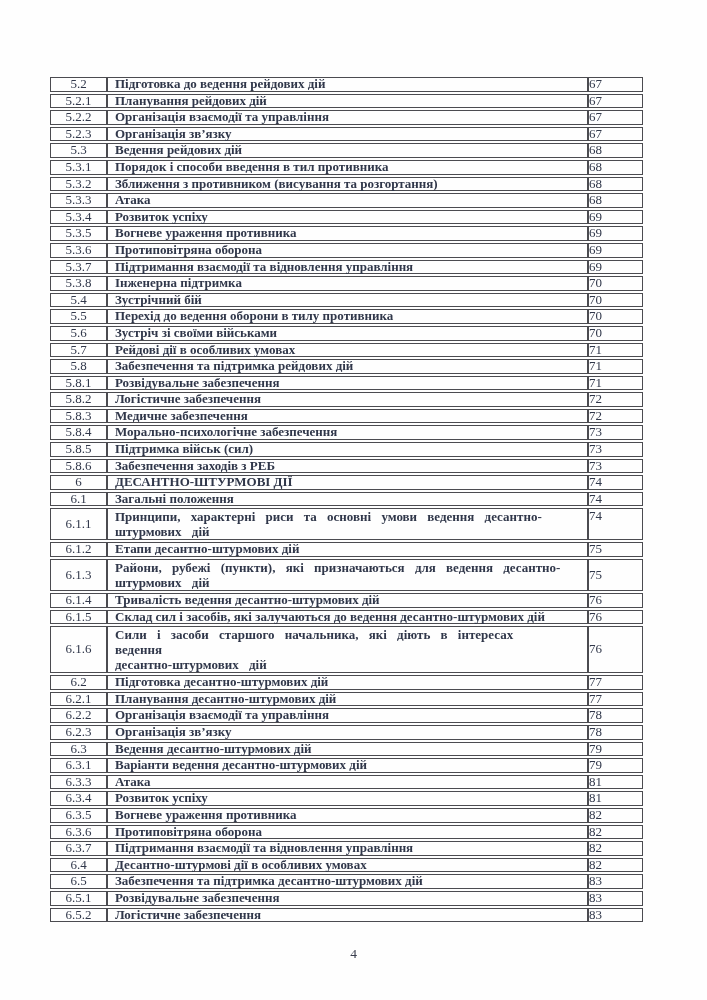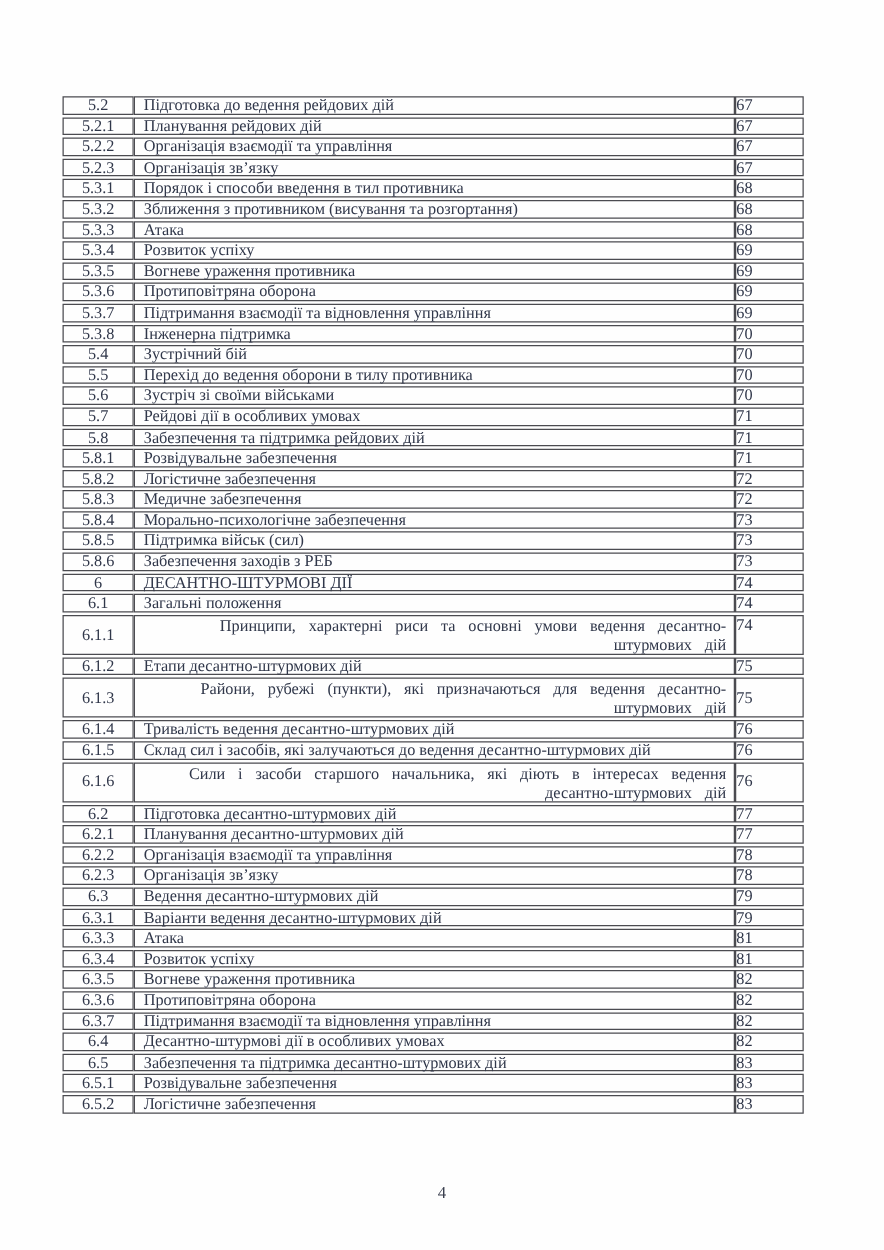--- a/index.html
+++ b/index.html
@@ -35,27 +35,27 @@
     padding: 0;
     vertical-align: middle;
     background: #fefefe;
   }
   td.cell-num {
     text-align: center;
   }
   td.cell-title {
     text-align: left;
     padding-left: 7px;
-    padding-right: 6px;
+    padding-right: 21px;
+    font-weight: bold;
   }
   td.cell-title.wrap {
     white-space: pre-line;
     line-height: 15px;
     word-spacing: 7px;
-    text-align: right;
   }
   td.cell-page {
     text-align: left;
   }
   td.vtop {
     vertical-align: top;
     padding-top: 1px;
   }
   .page-footer {
     position: absolute;
@@ -93,20 +93,25 @@
           <td class="cell-num">5.2.2</td>
           <td class="cell-title">Організація взаємодії та управління</td>
           <td class="cell-page">67</td>
         </tr>
         <tr>
           <td class="cell-num">5.2.3</td>
           <td class="cell-title">Організація зв’язку</td>
           <td class="cell-page">67</td>
         </tr>
         <tr>
+          <td class="cell-num">5.3</td>
+          <td class="cell-title">Ведення рейдових дій</td>
+          <td class="cell-page">68</td>
+        </tr>
+        <tr>
           <td class="cell-num">5.3.1</td>
           <td class="cell-title">Порядок і способи введення в тил противника</td>
           <td class="cell-page">68</td>
         </tr>
         <tr>
           <td class="cell-num">5.3.2</td>
           <td class="cell-title">Зближення з противником (висування та розгортання)</td>
           <td class="cell-page">68</td>
         </tr>
         <tr>

